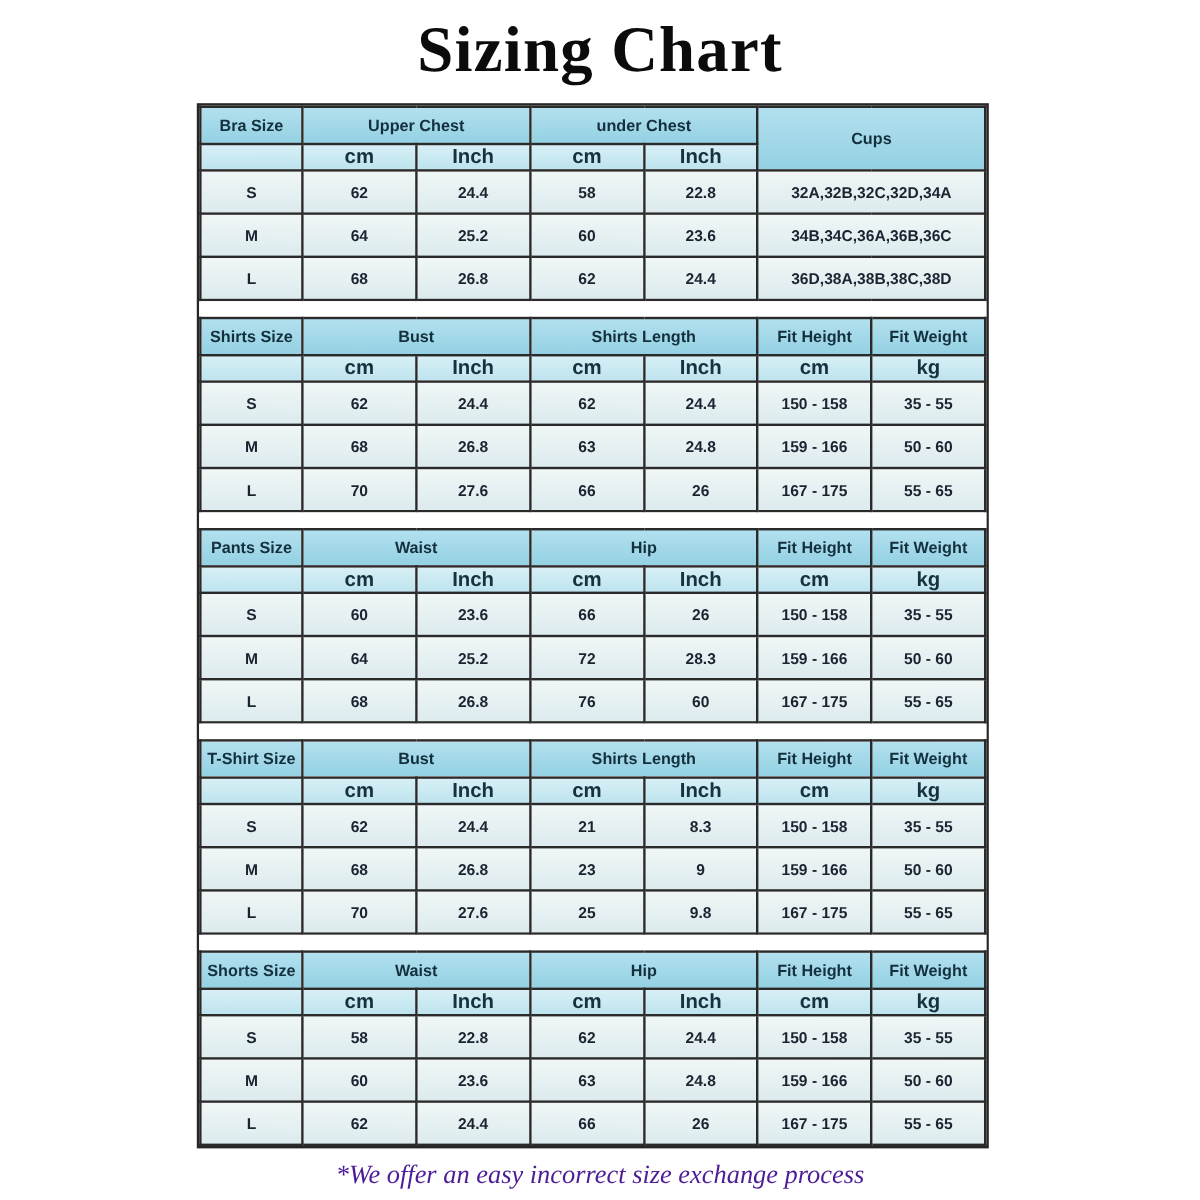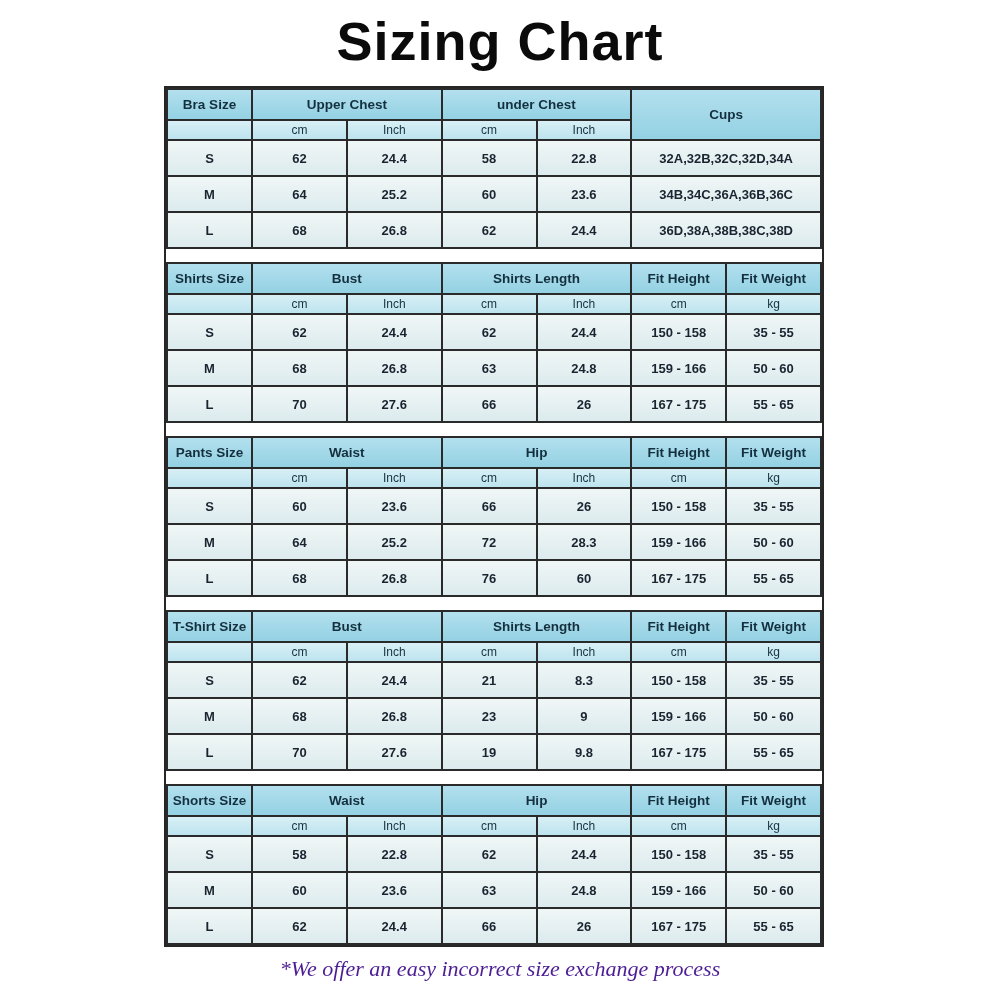--- a/index.html
+++ b/index.html
@@ -5,21 +5,21 @@
   html, body {
     margin: 0;
     padding: 0;
     background: #ffffff;
     width: 1000px;
     height: 1000px;
     overflow: hidden;
     font-family: "Liberation Sans", sans-serif;
   }
   .page-title {
-    font-family: Liberation Sans, sans-serif;
+    font-family: Liberation Serif, serif;
     font-weight: bold;
     font-size: 54px;
     line-height: 1.15;
     color: #0b0b0b;
     text-align: center;
     margin: 10px 0 14px 0;
     letter-spacing: 1px;
   }
   .chart-wrap {
     width: 656px;
@@ -43,22 +43,22 @@
   }
   tr.hdr th {
     height: 29px;
     font-size: 13.5px;
     font-weight: bold;
     color: #14303e;
     background: linear-gradient(180deg, #b3e0ee 0%, #93d1e3 100%);
   }
   tr.sub th {
     height: 18px;
-    font-size: 12px;
-    font-weight: normal;
+    font-size: 17px;
+    font-weight: bold;
     color: #17323f;
     background: linear-gradient(180deg, #d8eff5 0%, #bde4ef 100%);
   }
   tr.datarow td {
     height: 34px;
     font-size: 13px;
     font-weight: bold;
     color: #1a2430;
     background: linear-gradient(180deg, #f0f6f6 0%, #dcebee 100%);
   }
@@ -296,21 +296,21 @@
       <td>26.8</td>
       <td>23</td>
       <td>9</td>
       <td>159 - 166</td>
       <td>50 - 60</td>
     </tr>
     <tr class="datarow">
       <td>L</td>
       <td>70</td>
       <td>27.6</td>
-      <td>19</td>
+      <td>25</td>
       <td>9.8</td>
       <td>167 - 175</td>
       <td>55 - 65</td>
     </tr>
   </tbody>
     </table>
 
   <div class="table-gap"></div>
 
   <table class="size-table">

